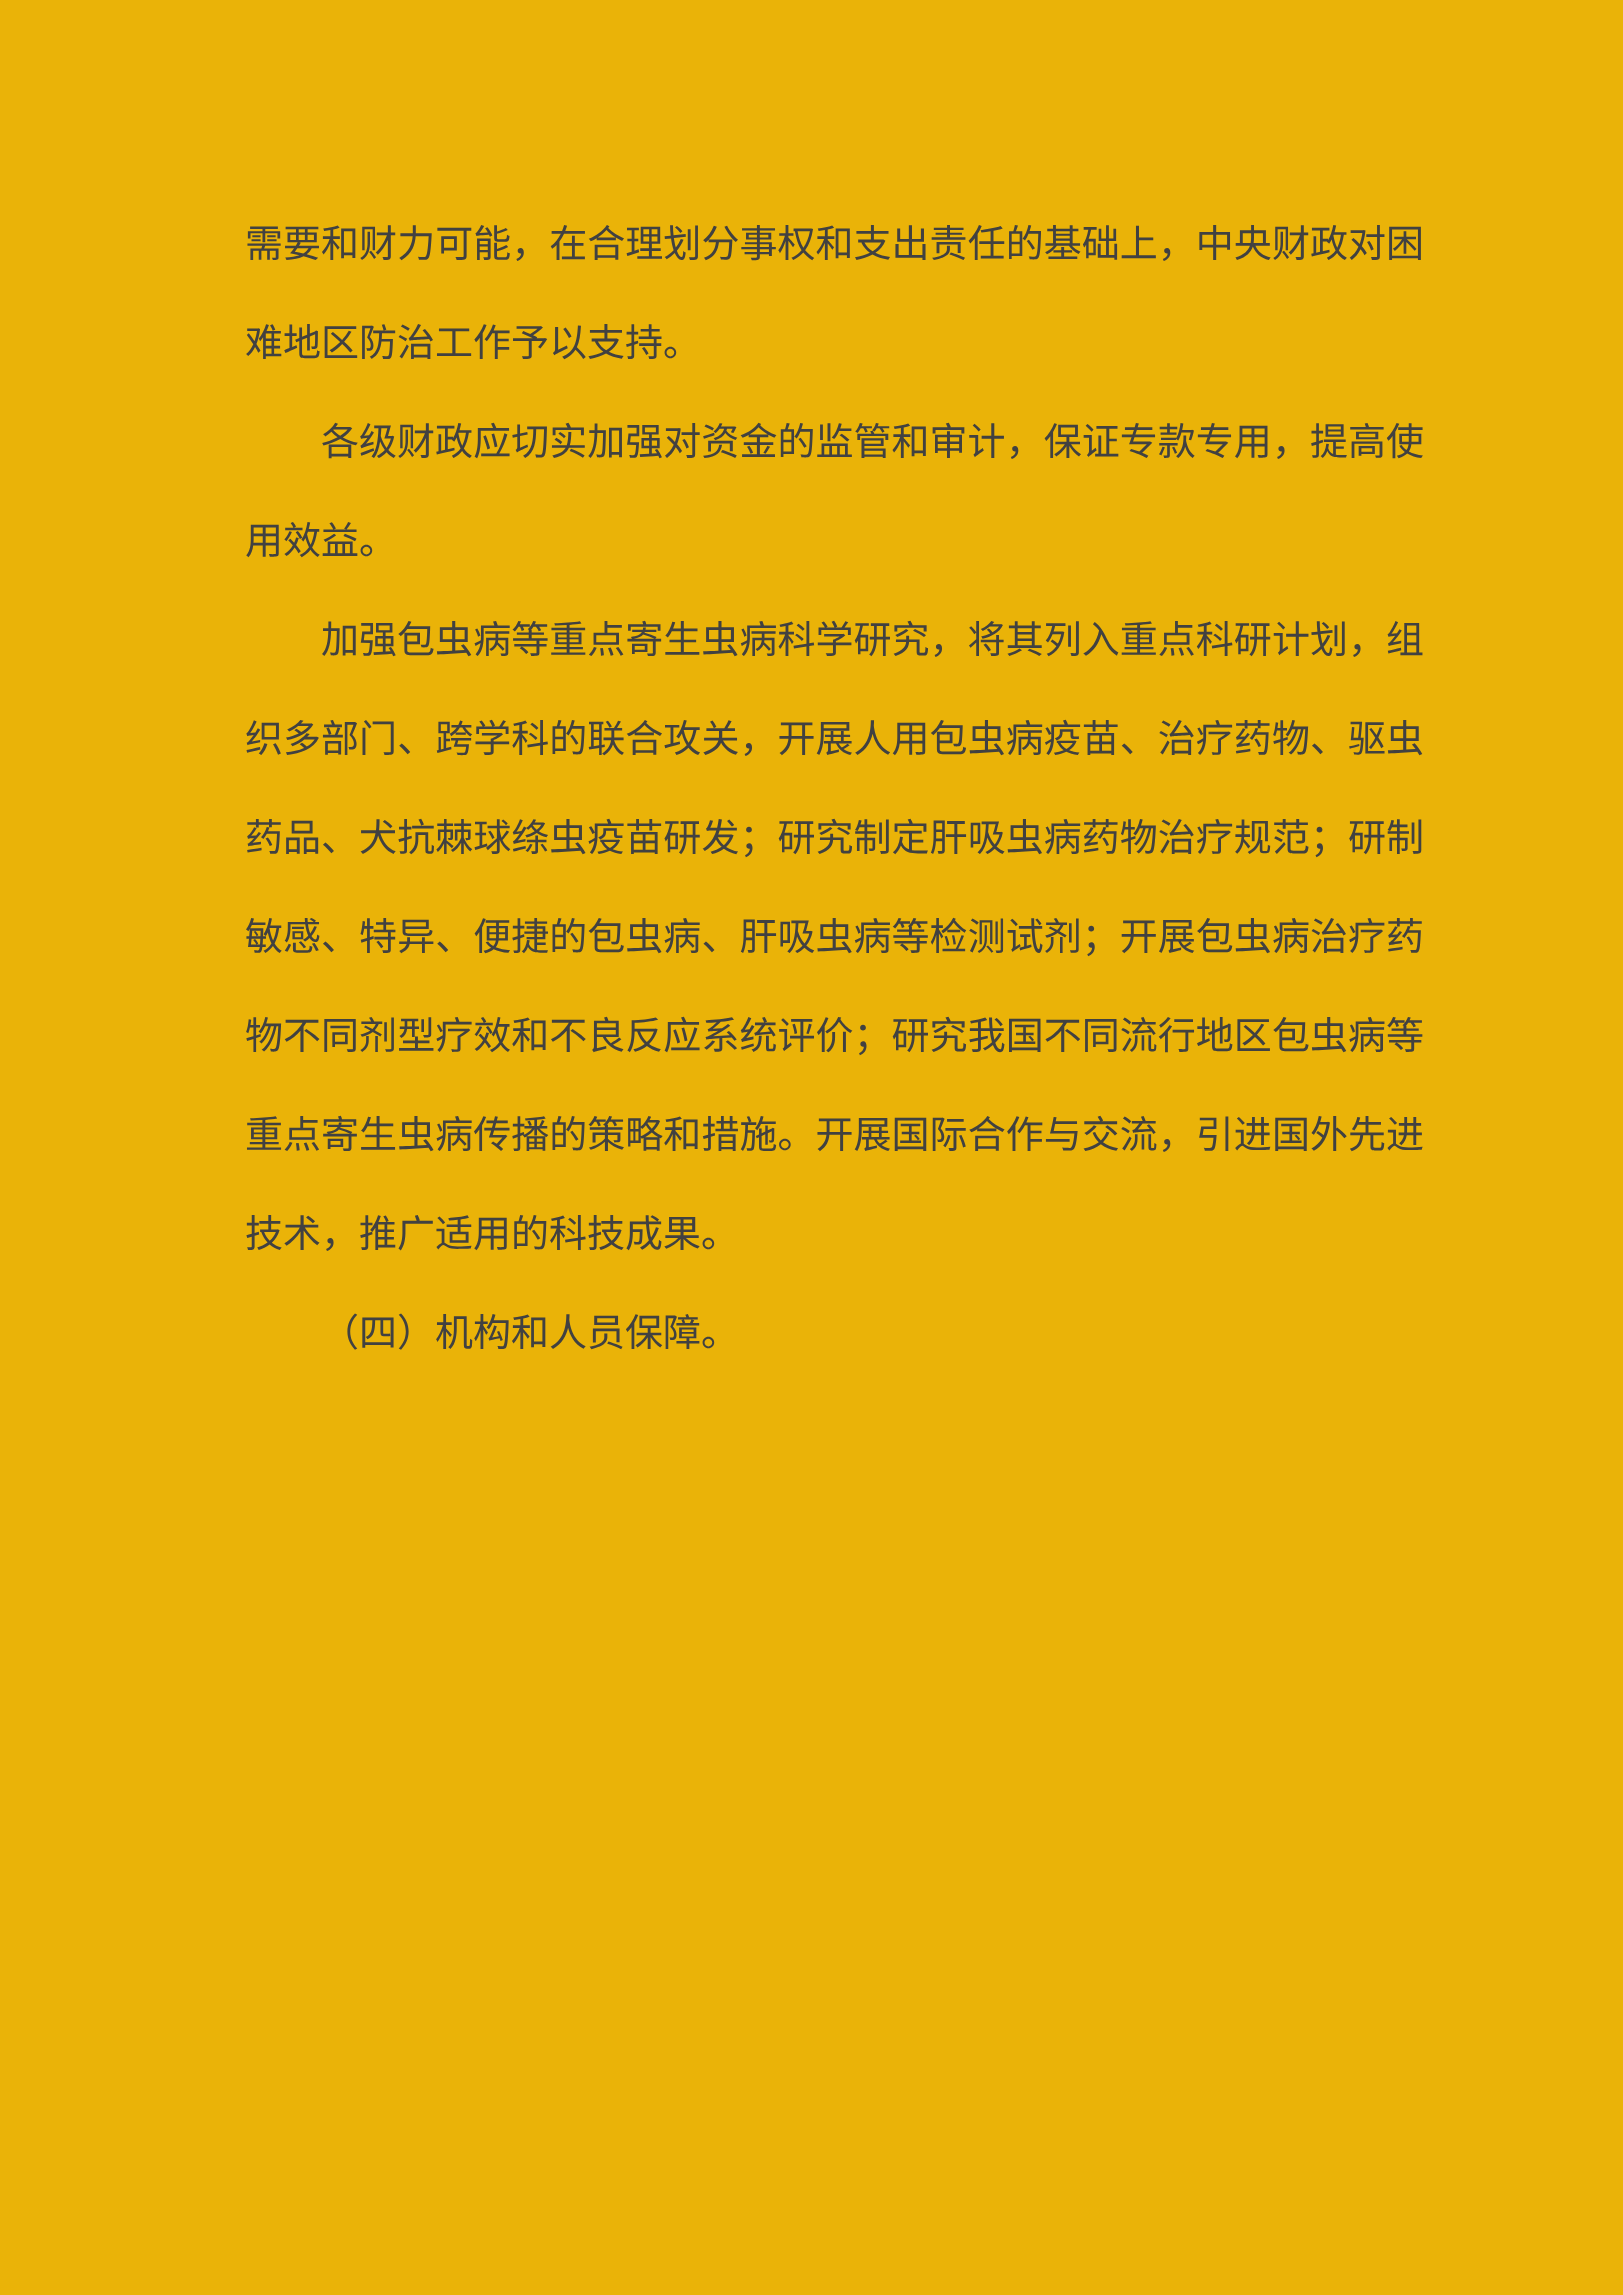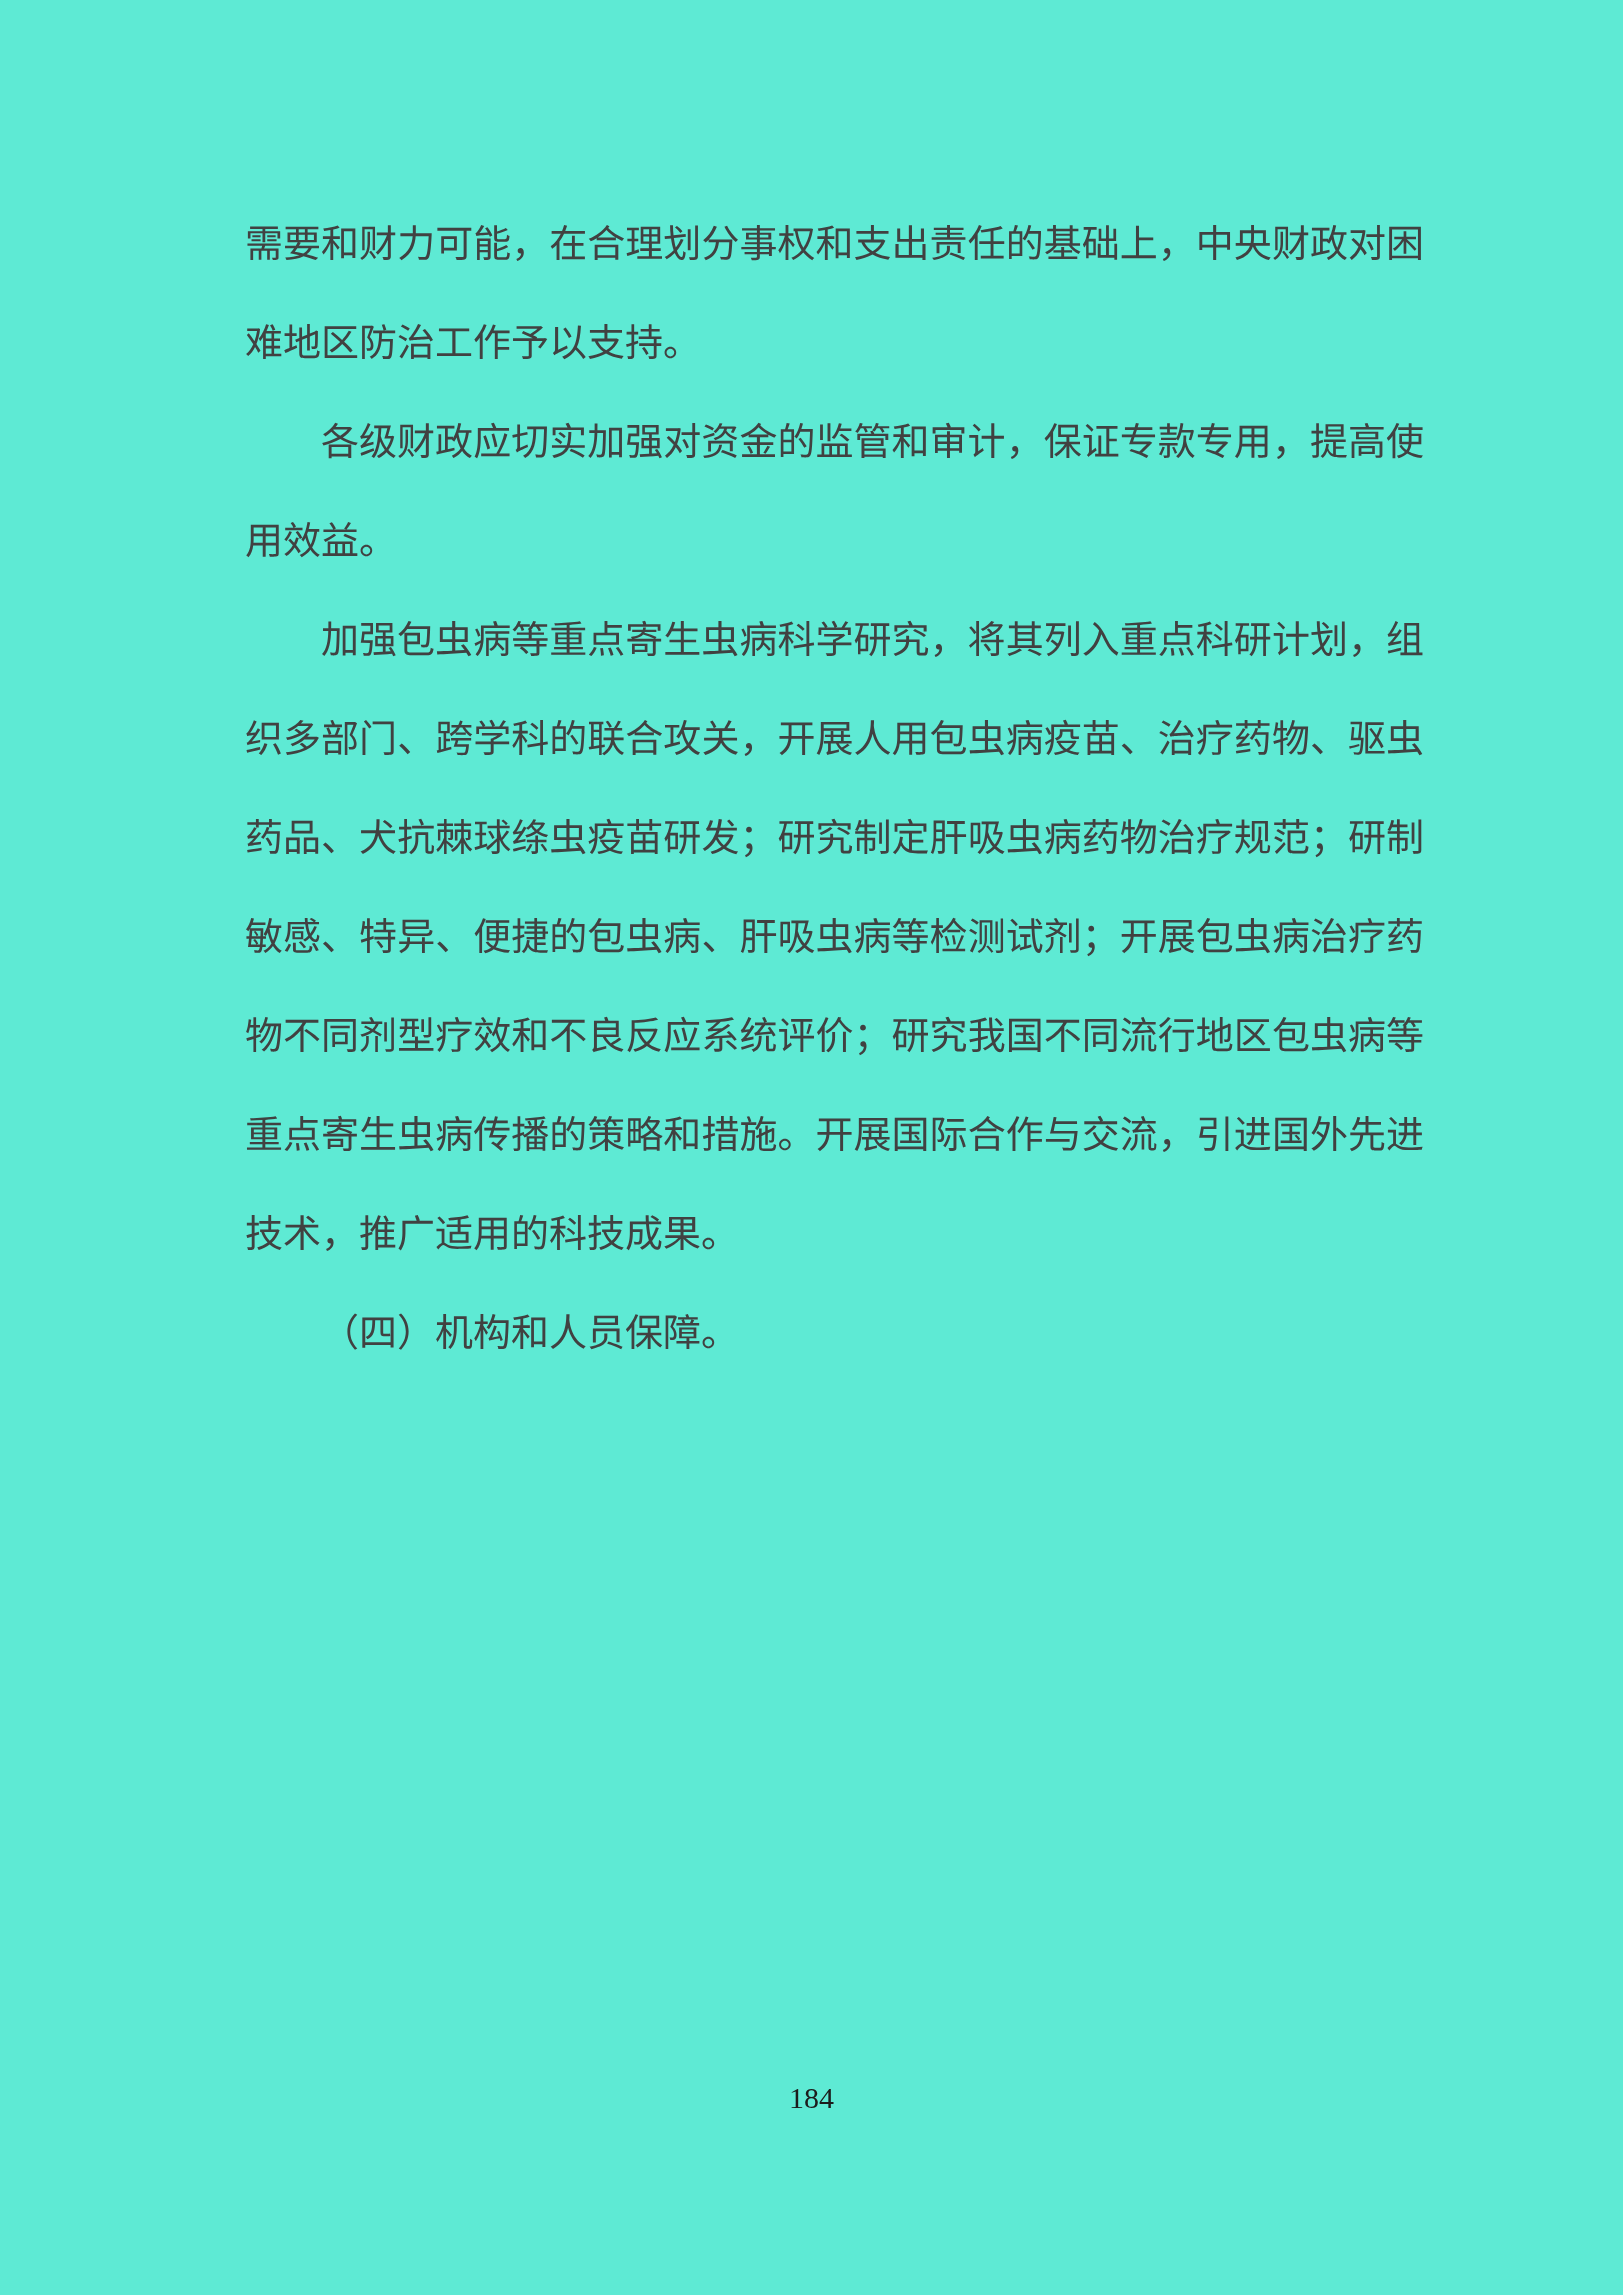--- a/index.html
+++ b/index.html
@@ -4,21 +4,21 @@
 <style>
   html, body {
     margin: 0;
     padding: 0;
     background: #ffffff;
   }
   .page {
     position: relative;
     width: 1623px;
     height: 2295px;
-    background: #5eead4;
+    background: #eab308;
     overflow: hidden;
     font-family: "Liberation Serif", serif;
   }
   .content {
     position: absolute;
     left: 245px;
     top: 195px;
     width: 1179px;
   }
   .content p {
@@ -51,15 +51,14 @@
 <body>
 
 <div class="page">
   <div class="content">
     <p>需要和财力可能，在合理划分事权和支出责任的基础上，中央财政对困难地区防治工作予以支持。</p>
     <p class="indent">各级财政应切实加强对资金的监管和审计，保证专款专用，提高使用效益。</p>
     <p class="indent">加强包虫病等重点寄生虫病科学研究，将其列入重点科研计划，组织多部门、跨学科的联合攻关，开展人用包虫病疫苗、治疗药物、驱虫药品、犬抗棘球绦虫疫苗研发；研究制定肝吸虫病药物治疗规范；研制敏感、特异、便捷的包虫病、肝吸虫病等检测试剂；开展包虫病治疗药物不同剂型疗效和不良反应系统评价；研究我国不同流行地区包虫病等重点寄生虫病传播的策略和措施。开展国际合作与交流，引进国外先进技术，推广适用的科技成果。</p>
     <p class="indent">（四）机构和人员保障。</p>
   </div>
 
-  <div class="page-number">184</div>
 </div>
 
 
 </body></html>

